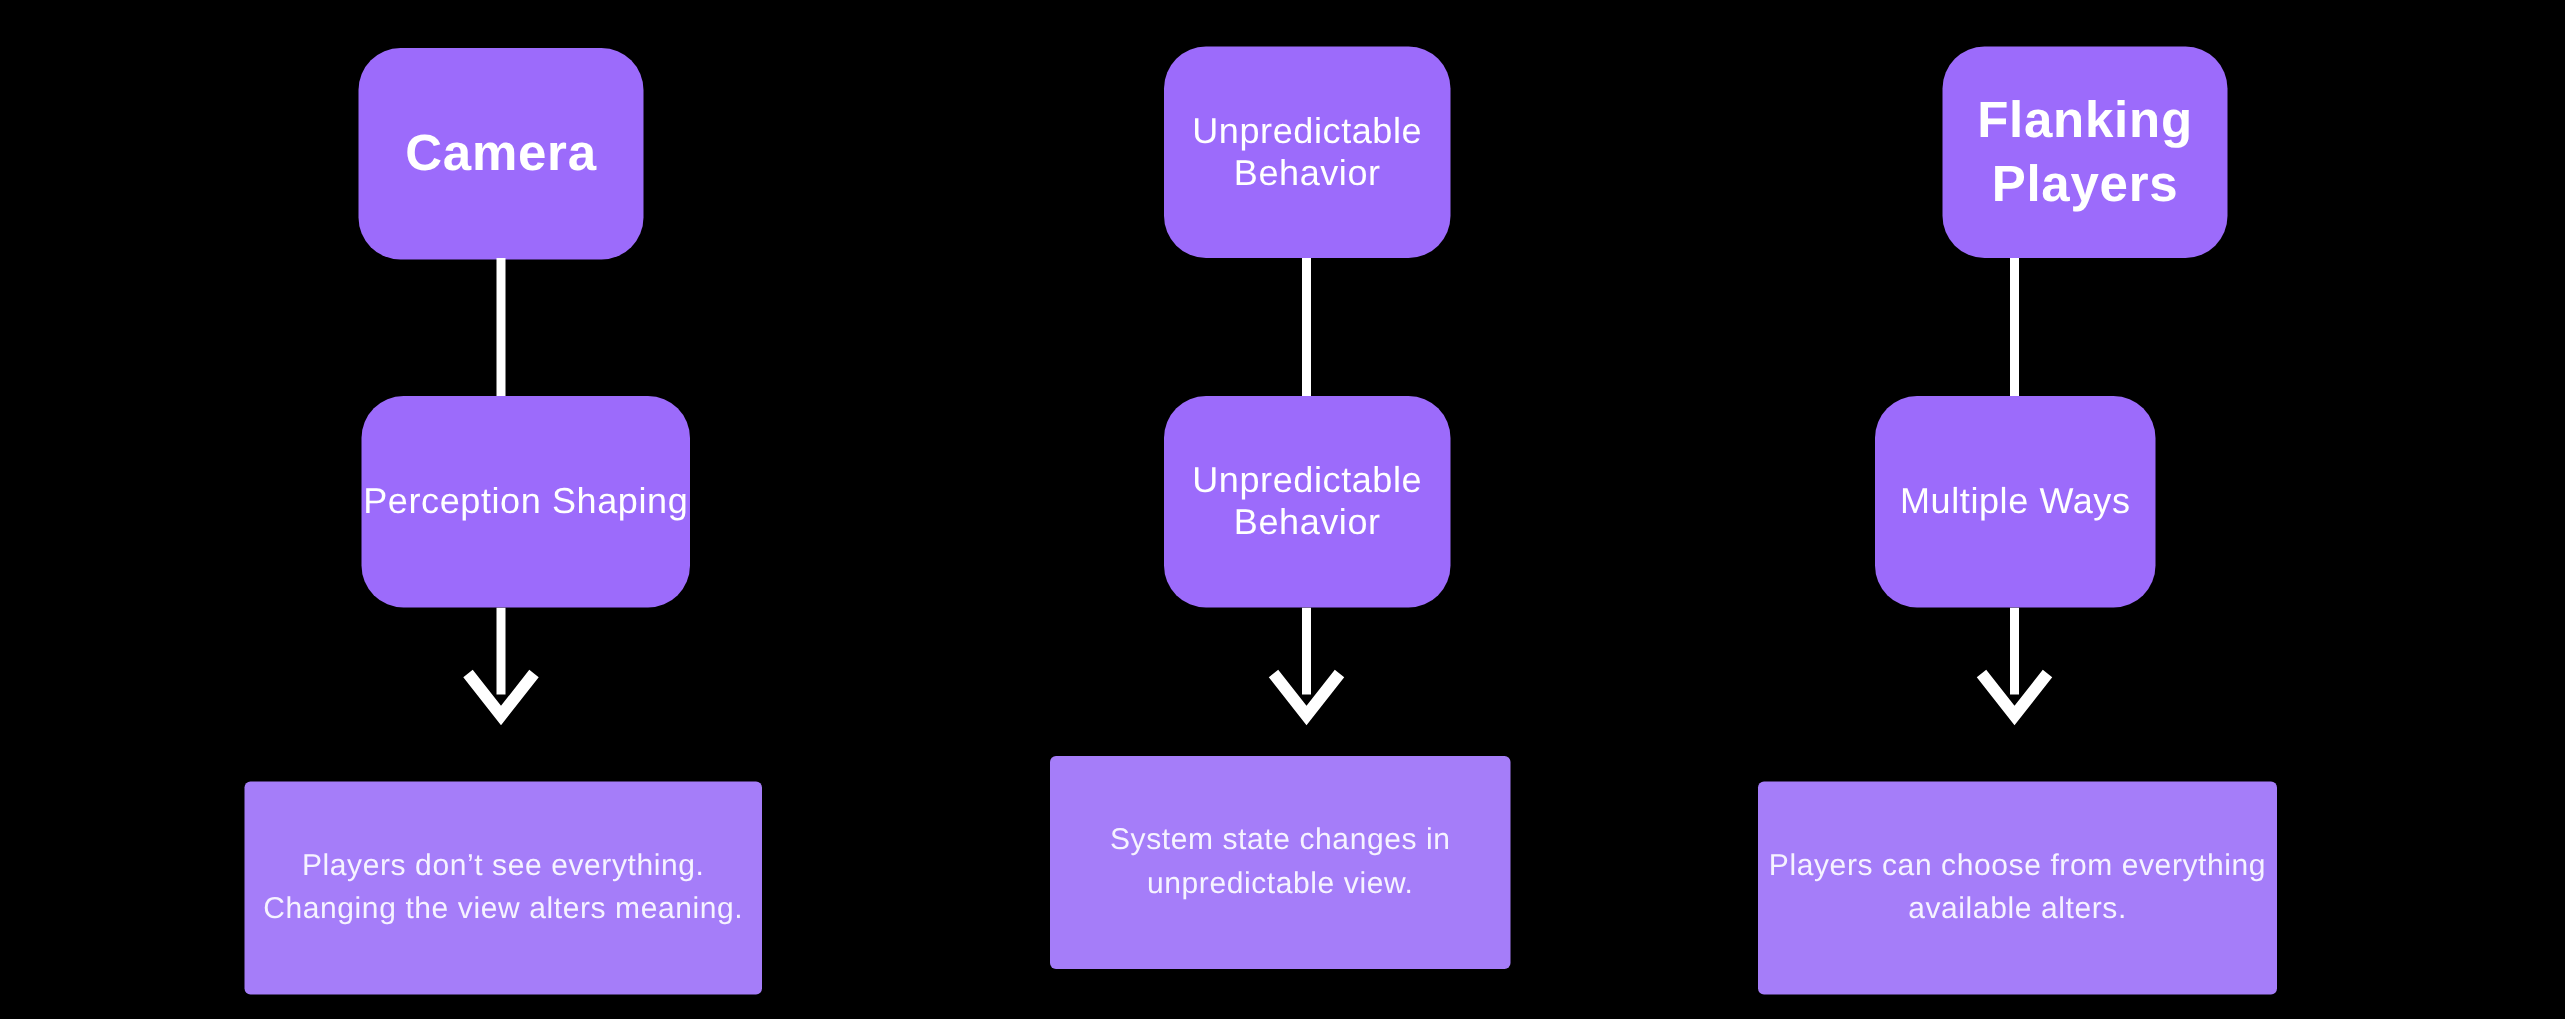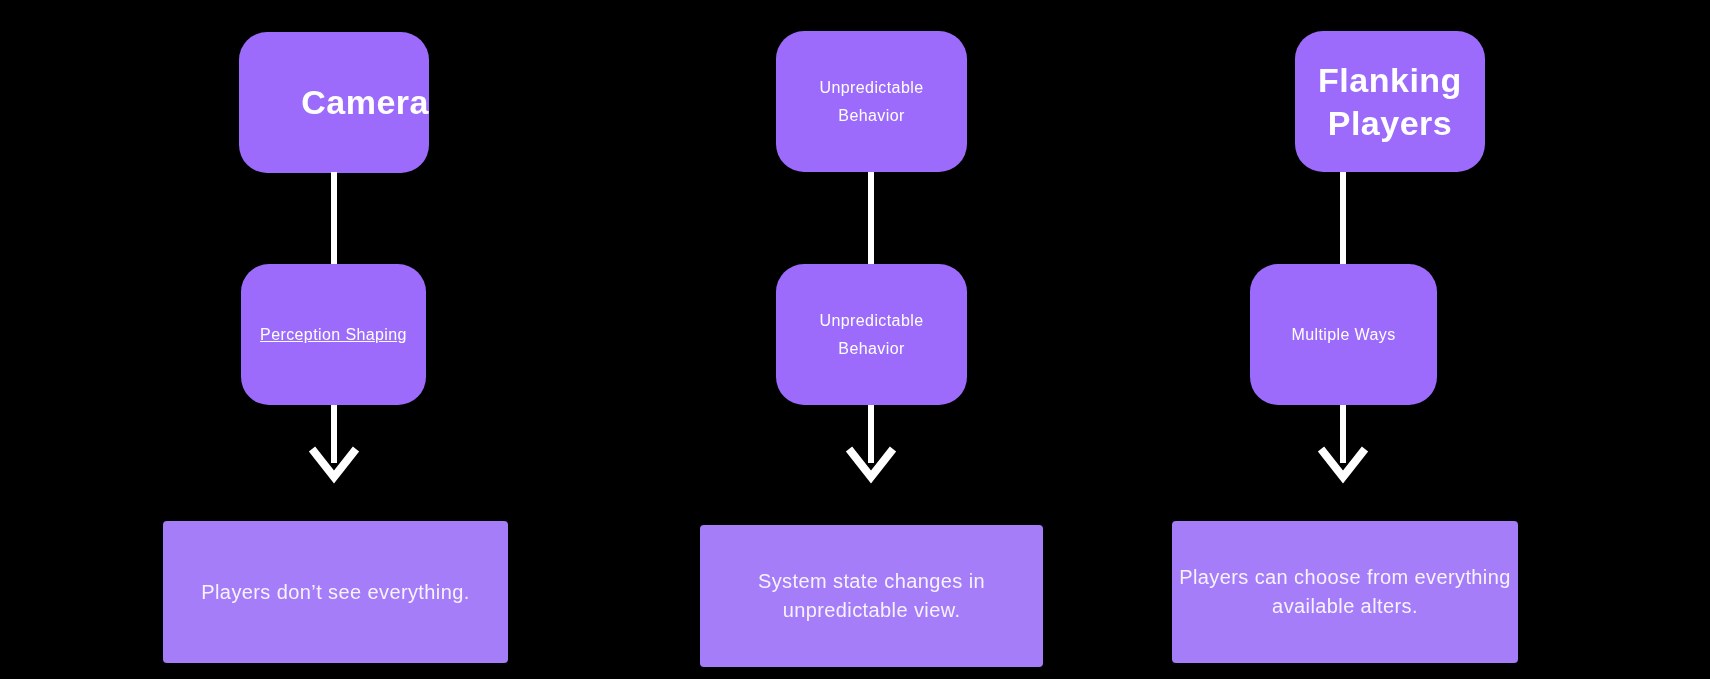--- a/index.html
+++ b/index.html
@@ -42,21 +42,21 @@
   }
   .node-title .line {
     display: block;
     font-size: 34px;
     font-weight: 700;
     line-height: 43px;
     letter-spacing: 0.5px;
   }
   .node-label .line {
     display: block;
-    font-size: 16px;
+    font-size: 24px;
     font-weight: 400;
     line-height: 28px;
     letter-spacing: 0.4px;
   }
   .leaf-label .line {
     display: block;
     font-size: 20px;
     font-weight: 400;
     line-height: 29px;
     letter-spacing: 0.4px;
@@ -74,49 +74,50 @@
     width: 56px;
     height: 84px;
     color: var(--connector, #ffffff);
   }
 </style>
 </head>
 <body>
 
 <div class="canvas">
 
-  <div class="node node-title" style="left:239px; top:32px;align-items:flex-end;">
+  <div class="node node-title" style="left:239px; top:32px;">
     <span class="line">Camera</span>
   </div>
   <div class="connector" style="left:331px;"></div>
-  <div class="node node-label" style="left:241px; top:264px; width:185px;text-decoration:underline;">
+  <div class="node node-label" style="left:241px; top:264px; width:219px;">
     <span class="line">Perception Shaping</span>
   </div>
   <svg class="arrow" style="left:306px;" viewBox="0 0 56 84">
     <line x1="28" y1="0" x2="28" y2="58" stroke="currentColor" stroke-width="6"></line>
     <polyline points="6,44 28,72 50,44" fill="none" stroke="currentColor" stroke-width="8"></polyline>
   </svg>
   <div class="leaf leaf-label" style="left:163px; top:505px; width:345px;">
     <span class="line">Players don’t see everything.</span>
+    <span class="line">Changing the view alters meaning.</span>
   </div>
 
   <div class="node node-label" style="left:776px; top:31px; width:191px;">
     <span class="line">Unpredictable</span>
     <span class="line">Behavior</span>
   </div>
   <div class="connector" style="left:868px;"></div>
   <div class="node node-label" style="left:776px; top:264px; width:191px;">
     <span class="line">Unpredictable</span>
     <span class="line">Behavior</span>
   </div>
   <svg class="arrow" style="left:843px;" viewBox="0 0 56 84">
     <line x1="28" y1="0" x2="28" y2="58" stroke="currentColor" stroke-width="6"></line>
     <polyline points="6,44 28,72 50,44" fill="none" stroke="currentColor" stroke-width="8"></polyline>
   </svg>
-  <div class="leaf leaf-label" style="left:700px; top:509px; width:343px;">
+  <div class="leaf leaf-label" style="left:700px; top:488px; width:307px;">
     <span class="line">System state changes in</span>
     <span class="line">unpredictable view.</span>
   </div>
 
   <div class="node node-title" style="left:1248px; top:31px;margin-left:47px;">
     <span class="line">Flanking</span>
     <span class="line">Players</span>
   </div>
   <div class="connector" style="left:1340px;"></div>
   <div class="node node-label" style="left:1250px; top:264px; width:187px;text-align:right;">

